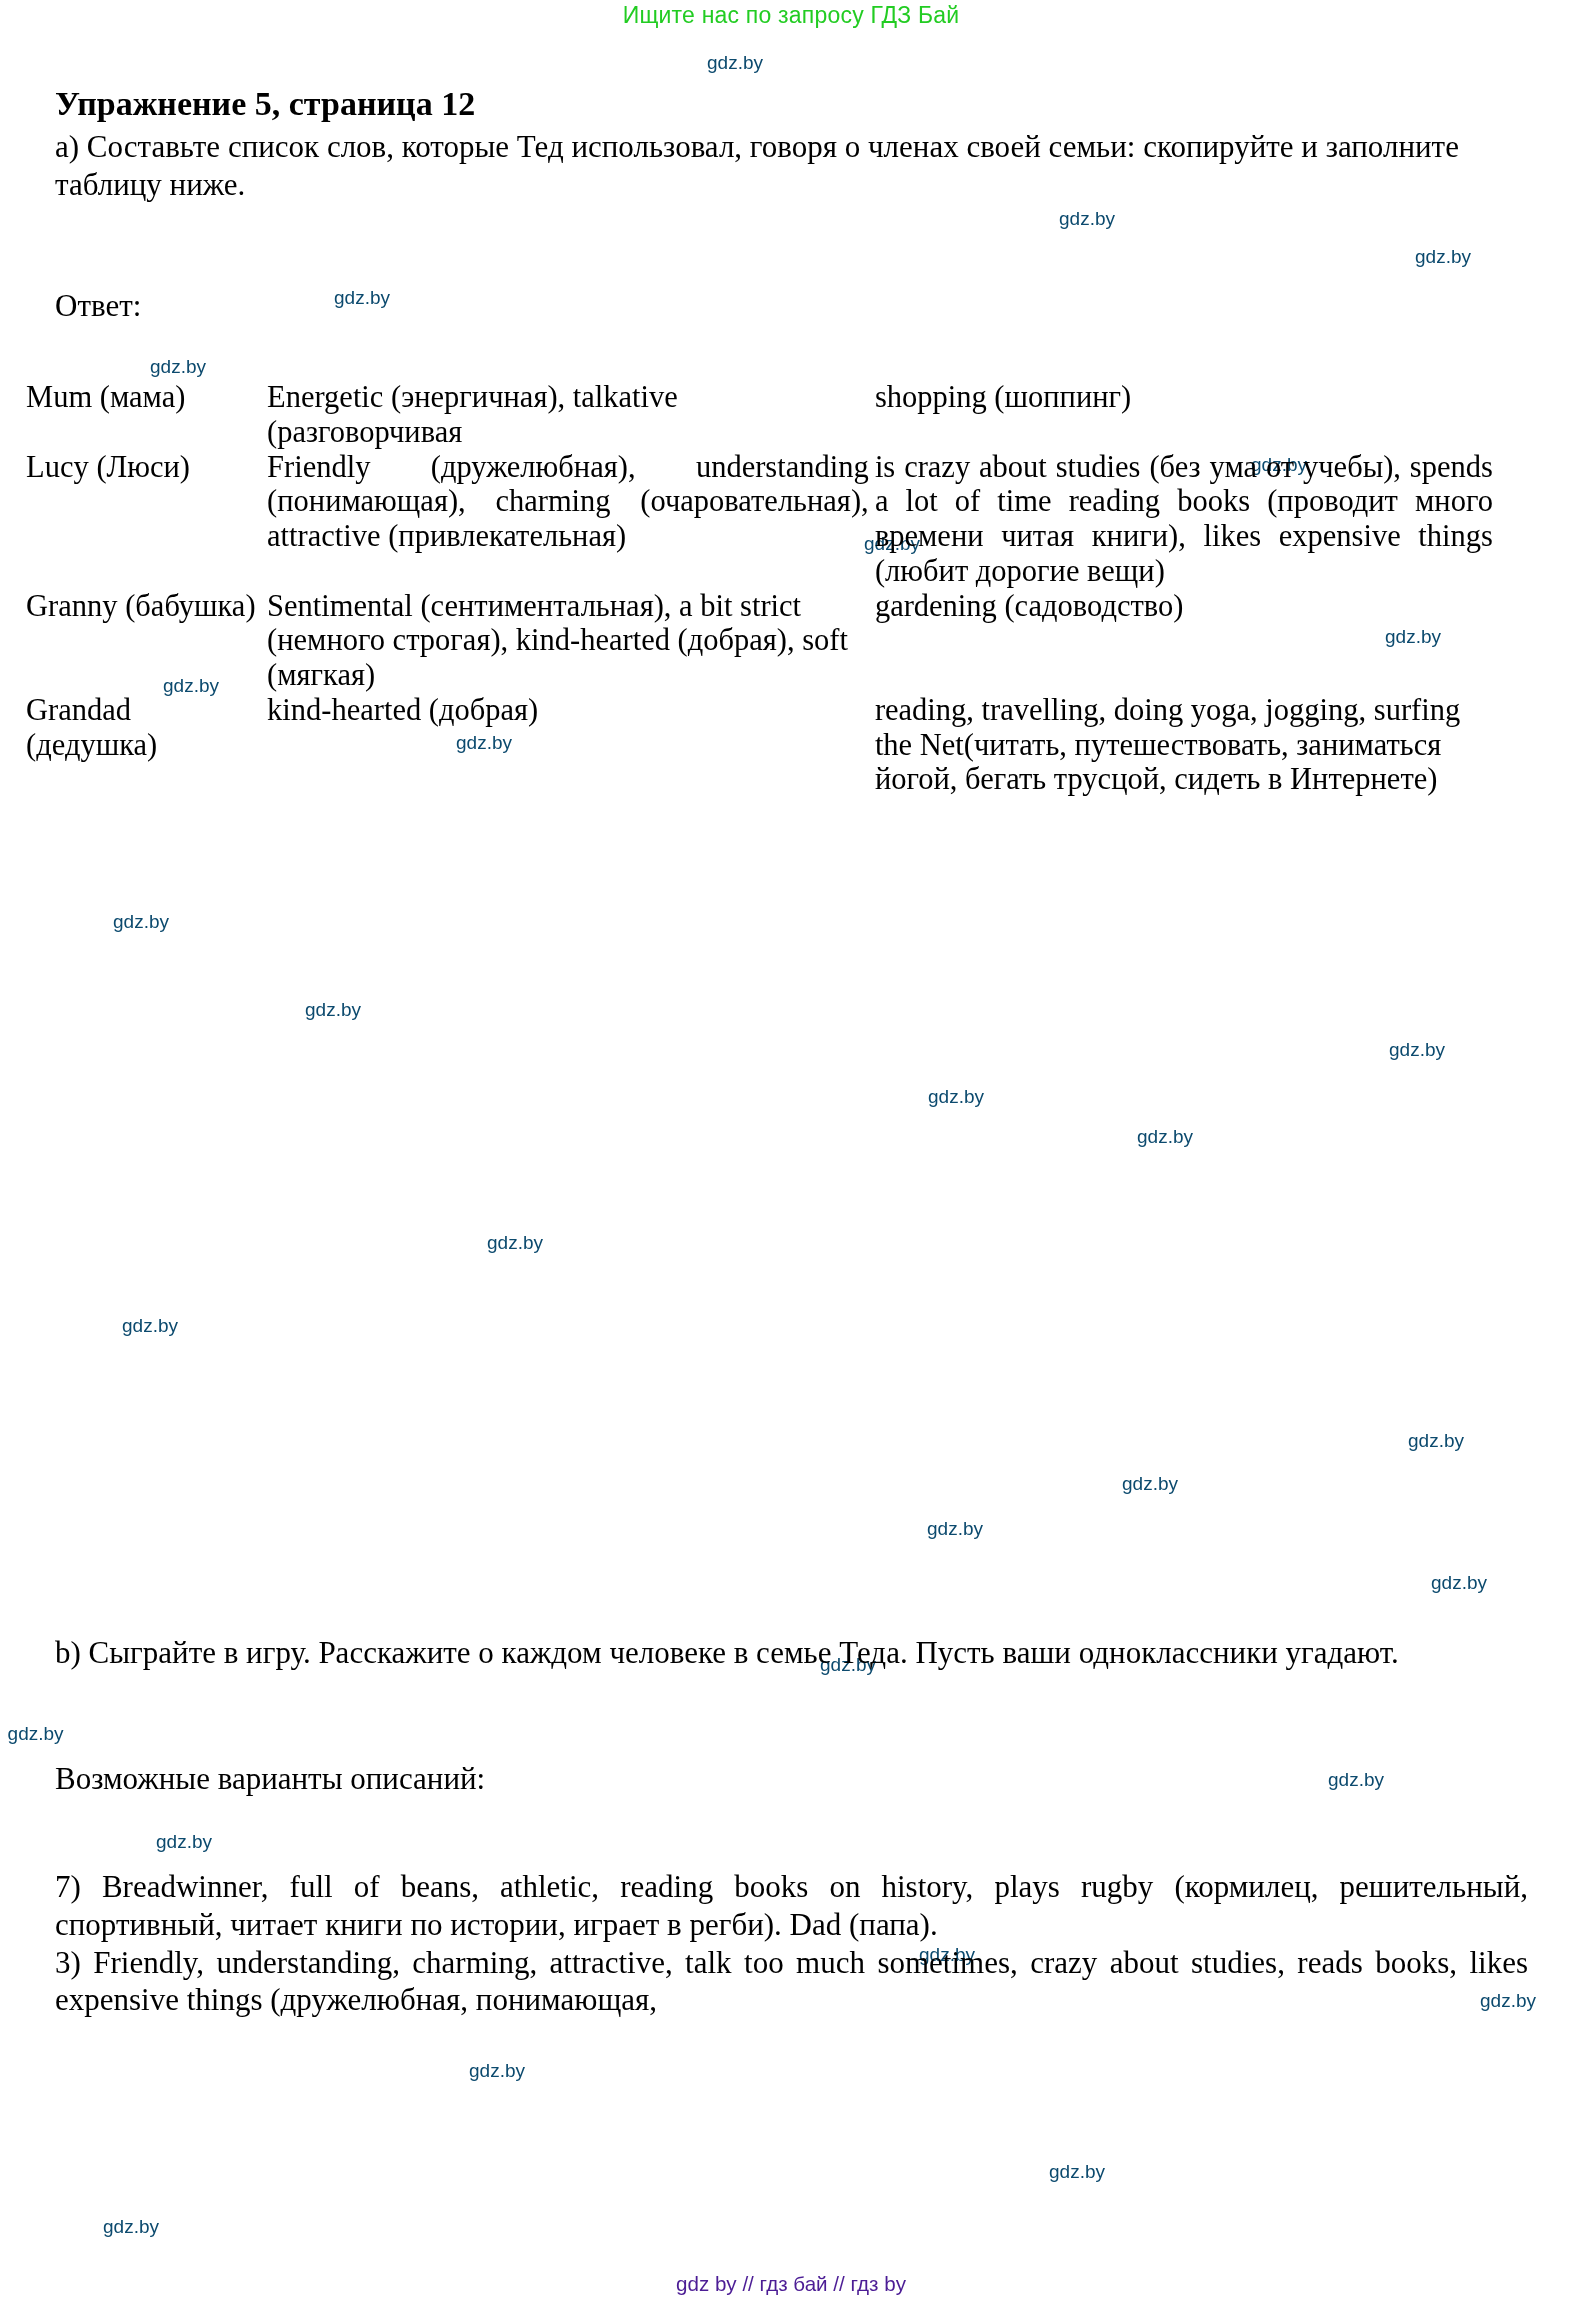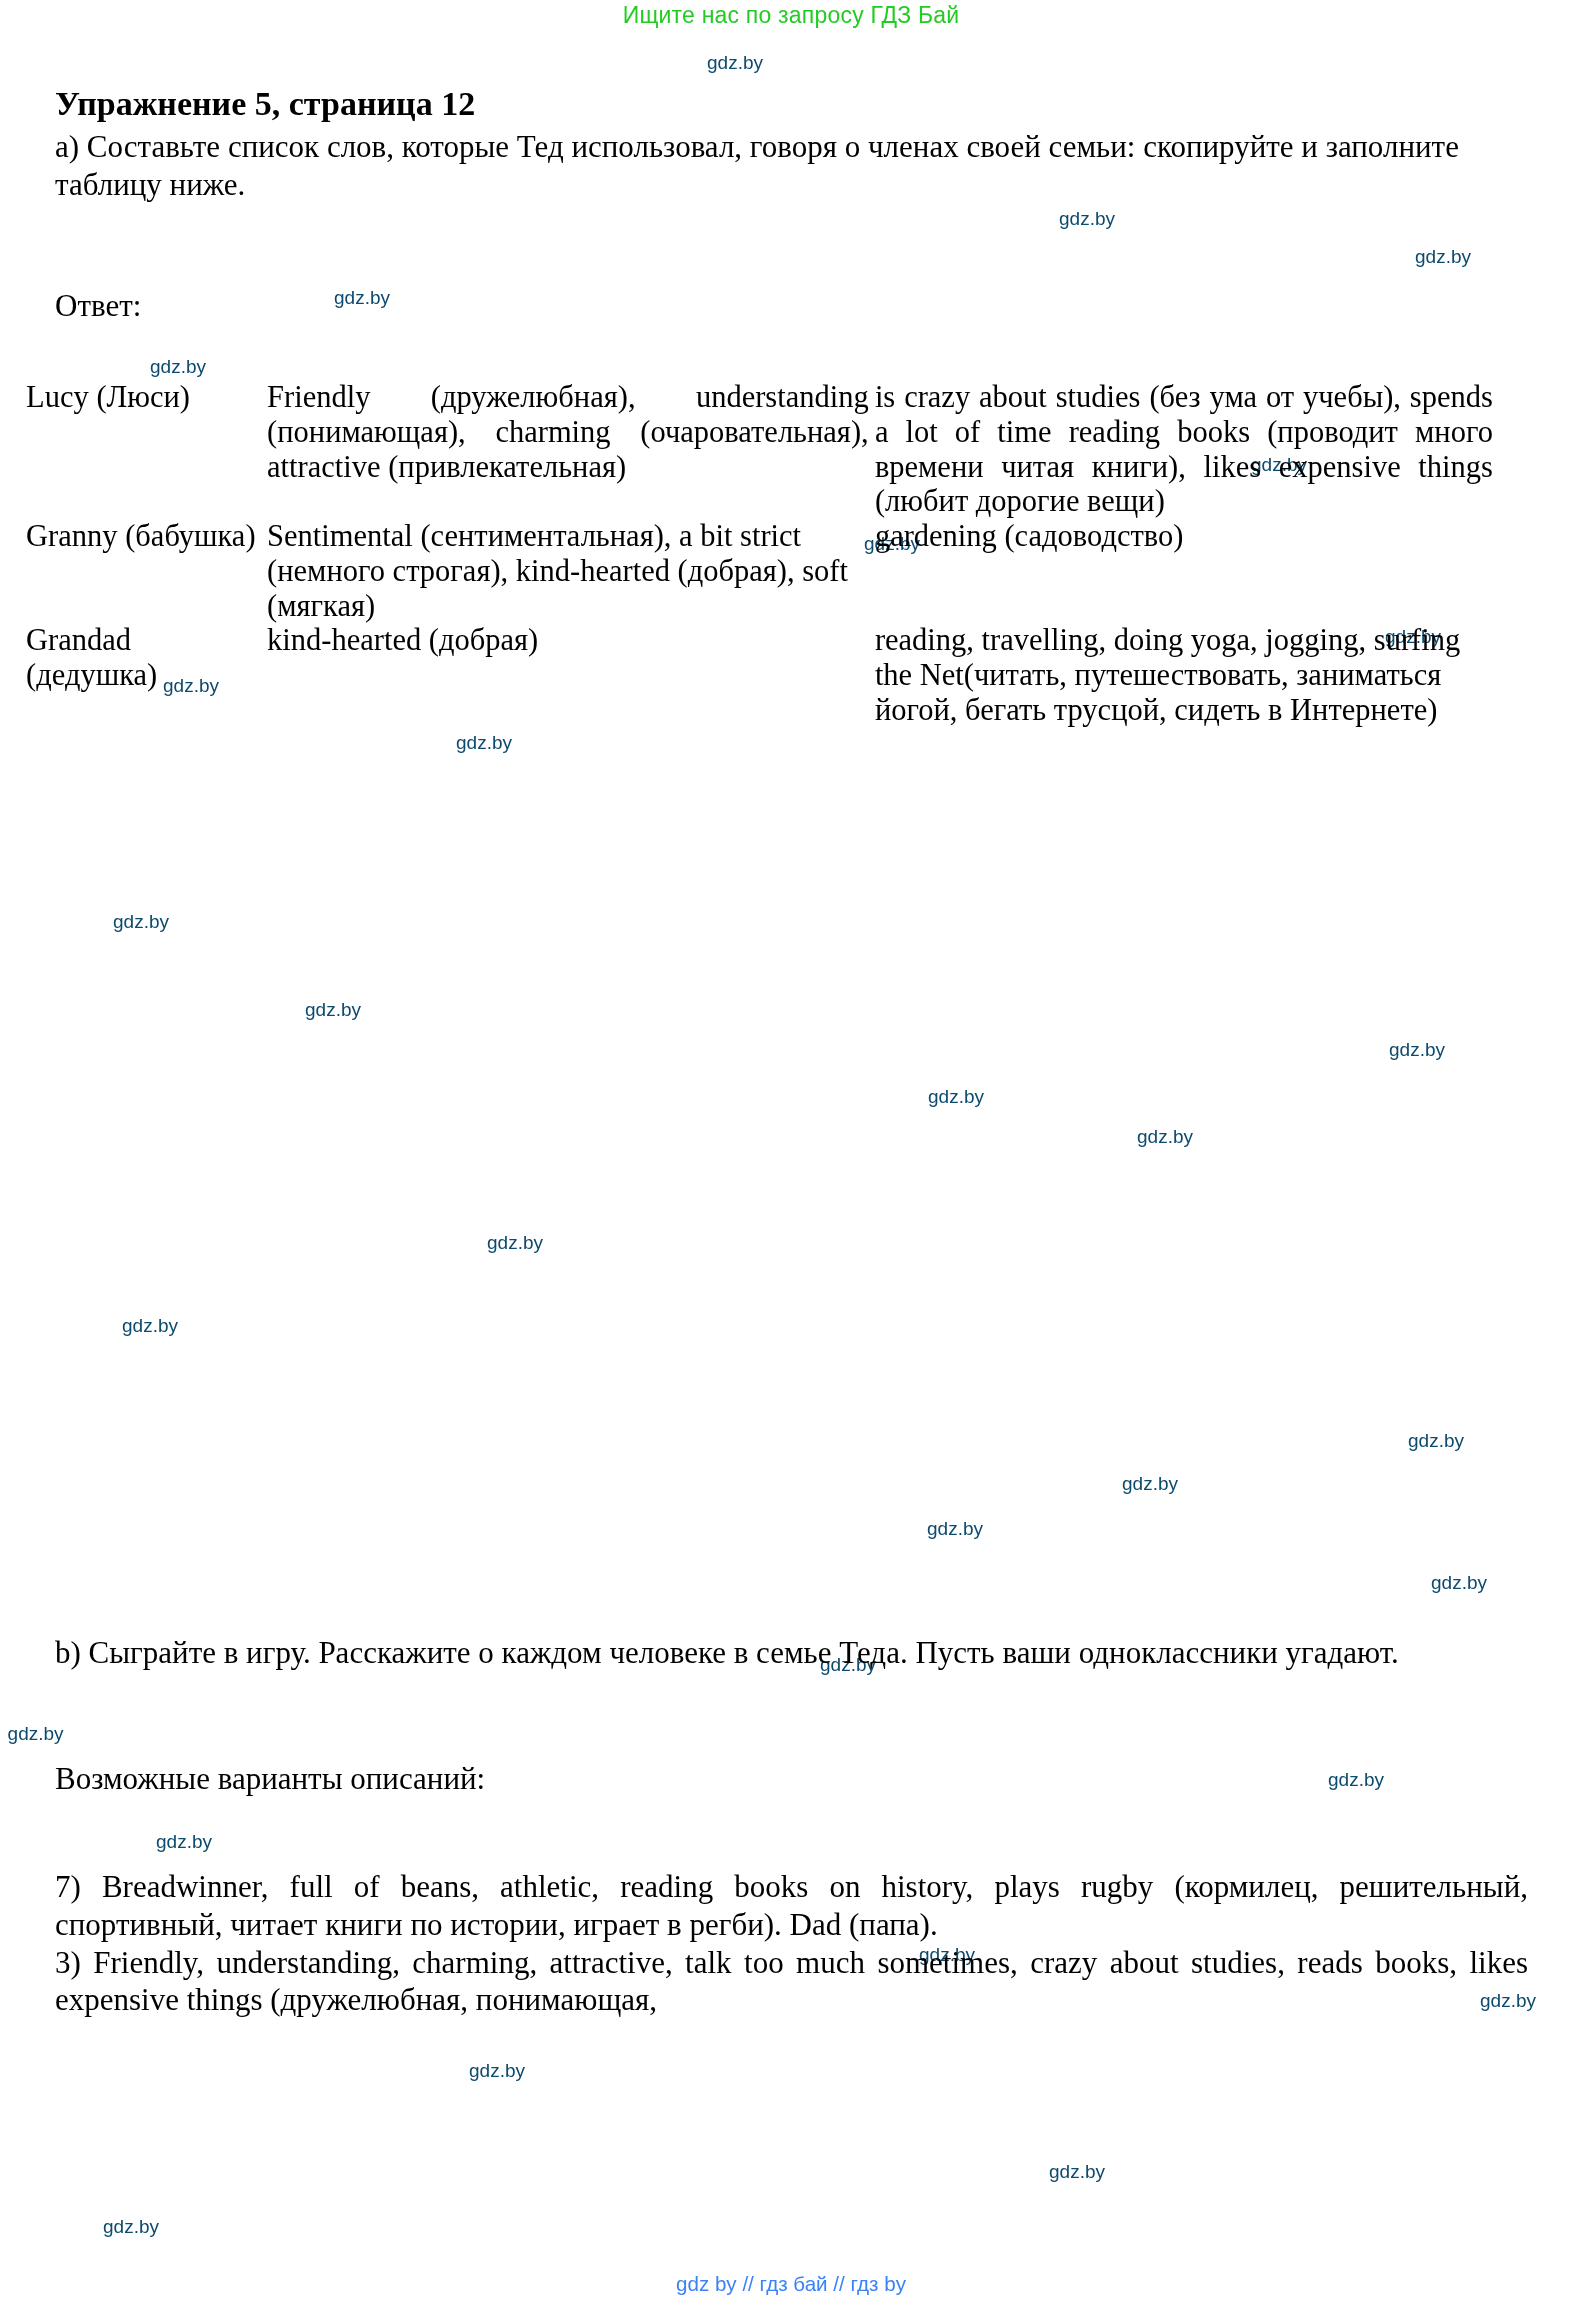--- a/index.html
+++ b/index.html
@@ -117,21 +117,21 @@
 
   
   .footer {
     position: absolute;
     left: 0;
     top: 2272px;
     width: 1582px;
     text-align: center;
     font-family: "Liberation Sans", sans-serif;
     font-size: 20.6px;
-    color: #3b82f6;
+    color: #4c1d95;
     white-space: nowrap;
   }
 </style>
 </head>
 <body>
 
 <div class="promo-banner">Ищите нас по запросу ГДЗ Бай</div>
 
 <div id="watermark-layer">
     <div class="wm" style="left: 707px; top: 52px;">gdz.by</div>
@@ -166,20 +166,25 @@
     <div class="wm" style="left: 103px; top: 2216px;">gdz.by</div>
   </div>
 
 <div class="title">Упражнение 5, страница 12</div>
 <div class="task-a">a) Составьте список слов, которые Тед использовал, говоря о членах своей семьи: скопируйте и заполните таблицу ниже.</div>
 <div class="answer-label">Ответ:</div>
 
 <table class="tbl">
   <tbody>
     <tr>
+      <td class="c-member">Mum (мама)</td>
+      <td class="c-person">Energetic (энергичная), talkative (разговорчивая</td>
+      <td class="c-inter">shopping (шоппинг)</td>
+    </tr>
+    <tr>
       <td class="c-member">Lucy (Люси)</td>
       <td class="c-person just">Friendly (дружелюбная), understanding (понимающая), charming (очаровательная), attractive (привлекательная)</td>
       <td class="c-inter just">is crazy about studies (без ума от учебы), spends a lot of time reading books (проводит много времени читая книги), likes expensive things (любит дорогие вещи)</td>
     </tr>
     <tr>
       <td class="c-member">Granny (бабушка)</td>
       <td class="c-person">Sentimental (сентиментальная), a bit strict (немного строгая), kind-hearted (добрая), soft (мягкая)</td>
       <td class="c-inter">gardening (садоводство)</td>
     </tr>
     <tr>

